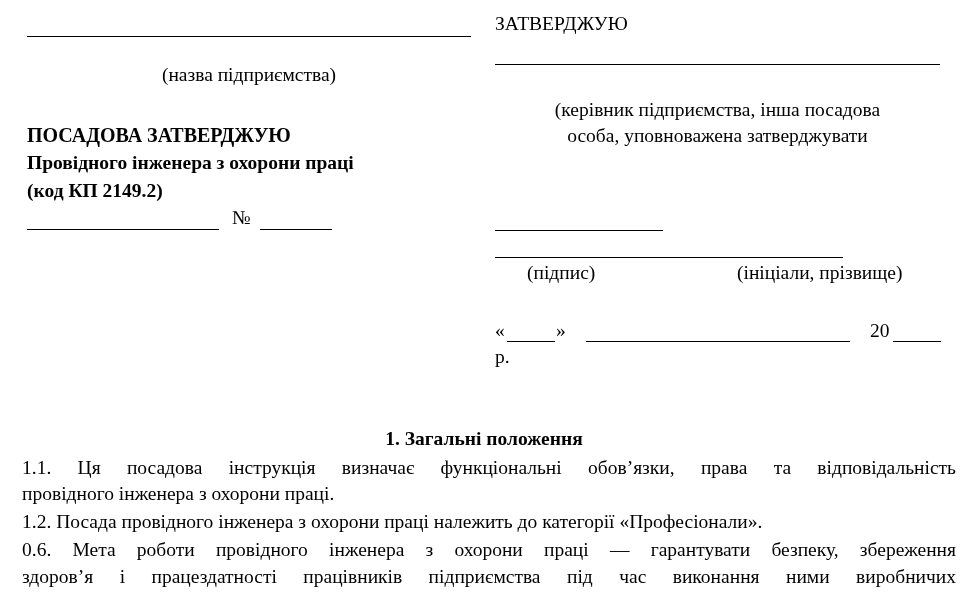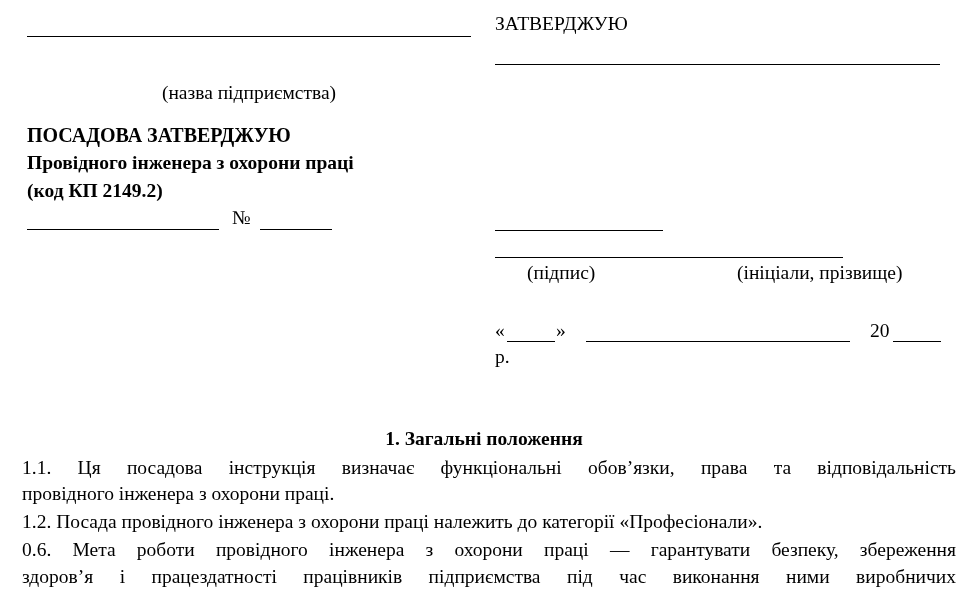--- a/index.html
+++ b/index.html
@@ -12,33 +12,35 @@
   .line { position: absolute; border-top: 1px solid #000; height: 0; }
   .center { text-align: center; }
   .bold { font-weight: bold; }
   .para { position: absolute; left: 22px; width: 934px; line-height: 24px; text-align: justify; }
   .justify-last { text-align-last: justify; }
 </style>
 </head>
 <body>
 
 <div class="line" style="left:27px; top:36px; width:444px;"></div>
-<div class="abs center" style="left:27px; top:82px; width:444px;">(назва підприємства)</div>
+<div class="abs center" style="left:27px; top:64px; width:444px;">(назва підприємства)</div>
 
 <div class="abs bold" style="left:27px; top:124px; font-size:20px;">ПОСАДОВА ЗАТВЕРДЖУЮ</div>
 <div class="abs bold" style="left:27px; top:152px;">Провідного інженера з охорони праці</div>
 <div class="abs bold" style="left:27px; top:180px;">(код КП 2149.2)</div>
 
 <div class="line" style="left:27px; top:229px; width:192px;"></div>
 <div class="abs" style="left:232px; top:207px;">№</div>
 <div class="line" style="left:260px; top:229px; width:72px;"></div>
 
 <div class="abs" style="left:495px; top:13px;">ЗАТВЕРДЖУЮ</div>
 <div class="line" style="left:495px; top:64px; width:445px;"></div>
 <div class="abs center" style="left:495px; top:97px; width:445px; line-height:26px;">
+  <div>(керівник підприємства, інша посадова</div>
+  <div>особа, уповноважена затверджувати</div>
 </div>
 
 <div class="line" style="left:495px; top:230px; width:168px;"></div>
 <div class="line" style="left:495px; top:257px; width:348px;"></div>
 <div class="abs" style="left:527px; top:262px;">(підпис)</div>
 <div class="abs" style="left:737px; top:262px;">(ініціали, прізвище)</div>
 
 <div class="abs" style="left:495px; top:320px;">«</div>
 <div class="line" style="left:507px; top:341px; width:48px;"></div>
 <div class="abs" style="left:556px; top:320px;">»</div>

